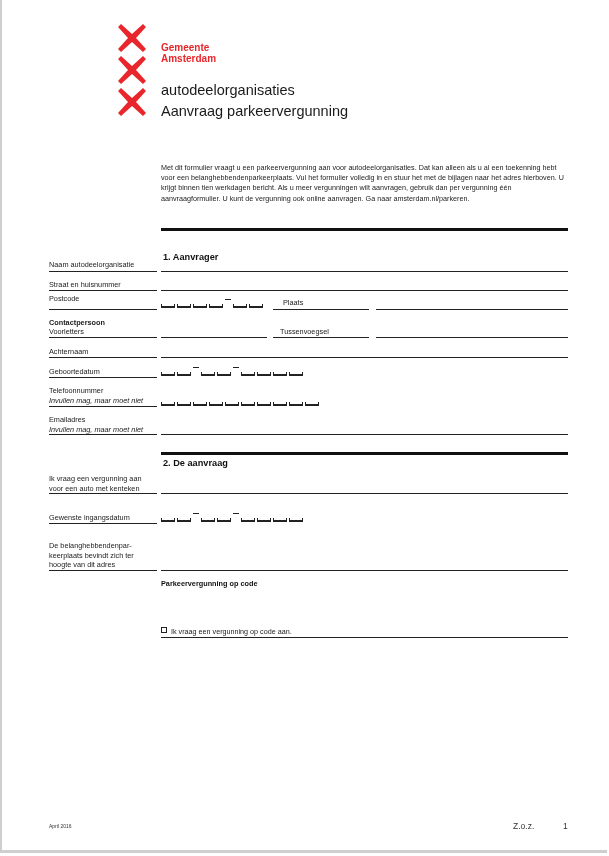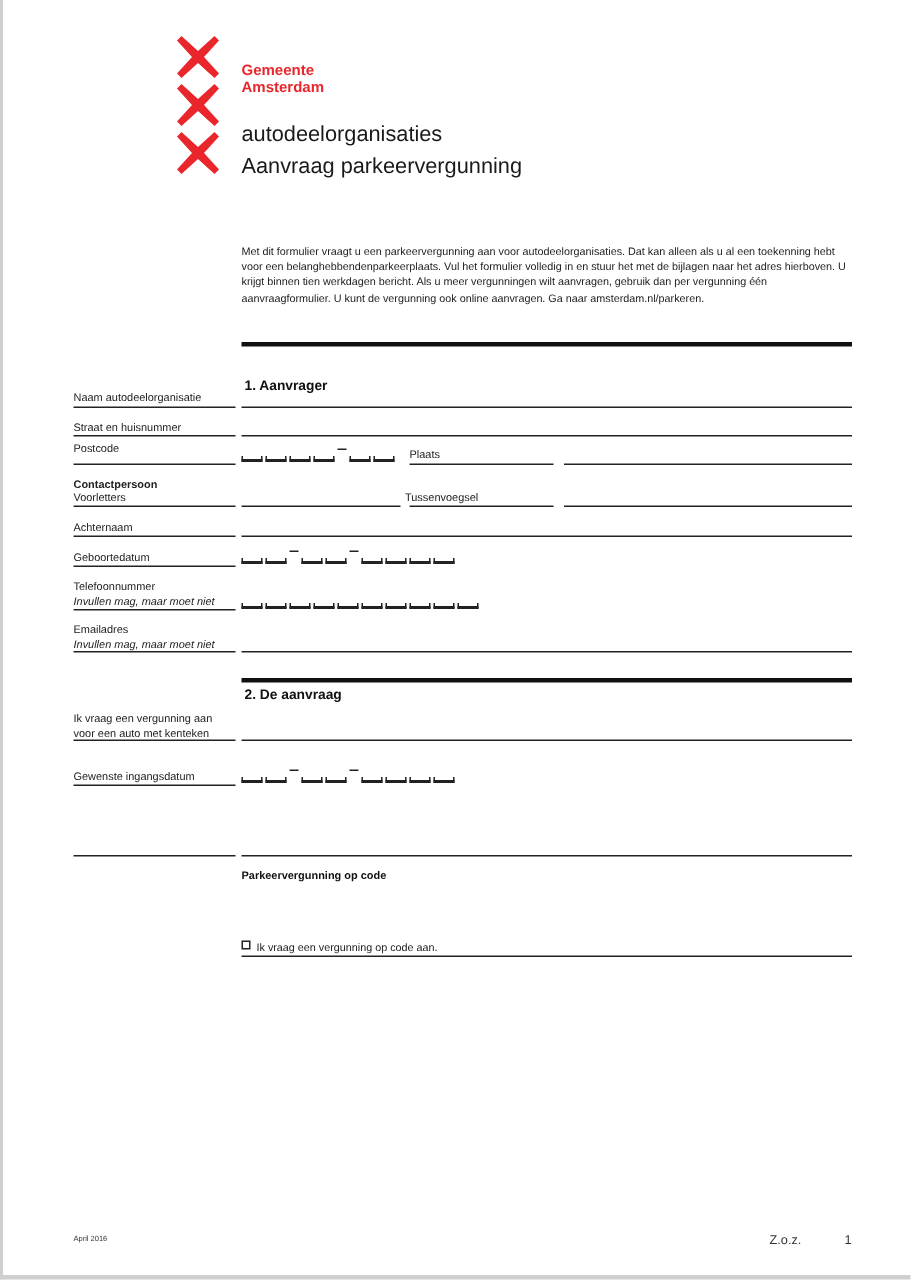--- a/index.html
+++ b/index.html
@@ -16,21 +16,21 @@
   .intro { left:159px; top:163px; width:410px; font-size:7.2px; line-height:10.2px; color:#222; }
   .rule-thick { position:absolute; left:159px; width:407px; height:3px; background:#111; }
   .sect { left:161px; font-size:9.2px; font-weight:bold; color:#111; }
   .lbl { position:absolute; left:47px; font-size:7.3px; line-height:9.5px; color:#222; }
   .line { position:absolute; height:1px; background:#222; }
   .llabel { position:absolute; left:47px; width:108px; height:1px; background:#222; }
   .boxes { position:absolute; display:flex; gap:2px; align-items:flex-end; }
   .box { width:14px; height:4px; border-left:1px solid #222; border-right:1px solid #222; border-bottom:2px solid #222; box-sizing:border-box; }
   .dash { width:6px; height:9px; position:relative; }
   .dash::after { content:""; position:absolute; left:0; top:0; width:6px; height:1px; background:#222; }
-  .sublbl { position:absolute; font-size:7.3px; color:#222; }
+  .sublbl { position:absolute; font-size:7.3px; color:#222;margin-left:10px; }
   .code-title { left:159px; top:579px; font-size:7.3px; font-weight:bold; color:#111; }
   .code-text { left:159px; top:588px; width:410px; font-size:7.2px; line-height:10px; color:#222; }
   .chk-row { position:absolute; left:159px; top:627px; display:flex; align-items:flex-start; gap:4px; font-size:7.2px; }
   .chk { width:6px; height:6px; border:1px solid #222; box-sizing:border-box; }
   .foot-date { left:47px; top:823px; font-size:5px; color:#333; }
   .foot-zoz { left:511px; top:821px; font-size:8.5px; color:#333; }
   .foot-pg { left:561px; top:821px; font-size:8.5px; color:#333; }
 </style>
 </head>
 <body>
@@ -156,20 +156,25 @@
     <div class="dash"></div>
     <div class="box"></div>
       <div class="box"></div>
     <div class="dash"></div>
     <div class="box"></div>
       <div class="box"></div>
       <div class="box"></div>
       <div class="box"></div>
   </div>
 
+  <div class="lbl" style="top:541px">
+    <div>De belanghebbendenpar-</div>
+    <div>keerplaats bevindt zich ter</div>
+    <div>hoogte van dit adres</div>
+  </div>
   <div class="llabel" style="top:570px"></div>
   <div class="line" style="left:159px;top:570px;width:407px"></div>
 
   <div class="abs code-title">Parkeervergunning op code</div>
   <div class="chk-row">
     <div class="chk"></div>
     <span>Ik vraag een vergunning op code aan.</span>
   </div>
   <div class="line" style="left:159px;top:637px;width:407px"></div>
 

